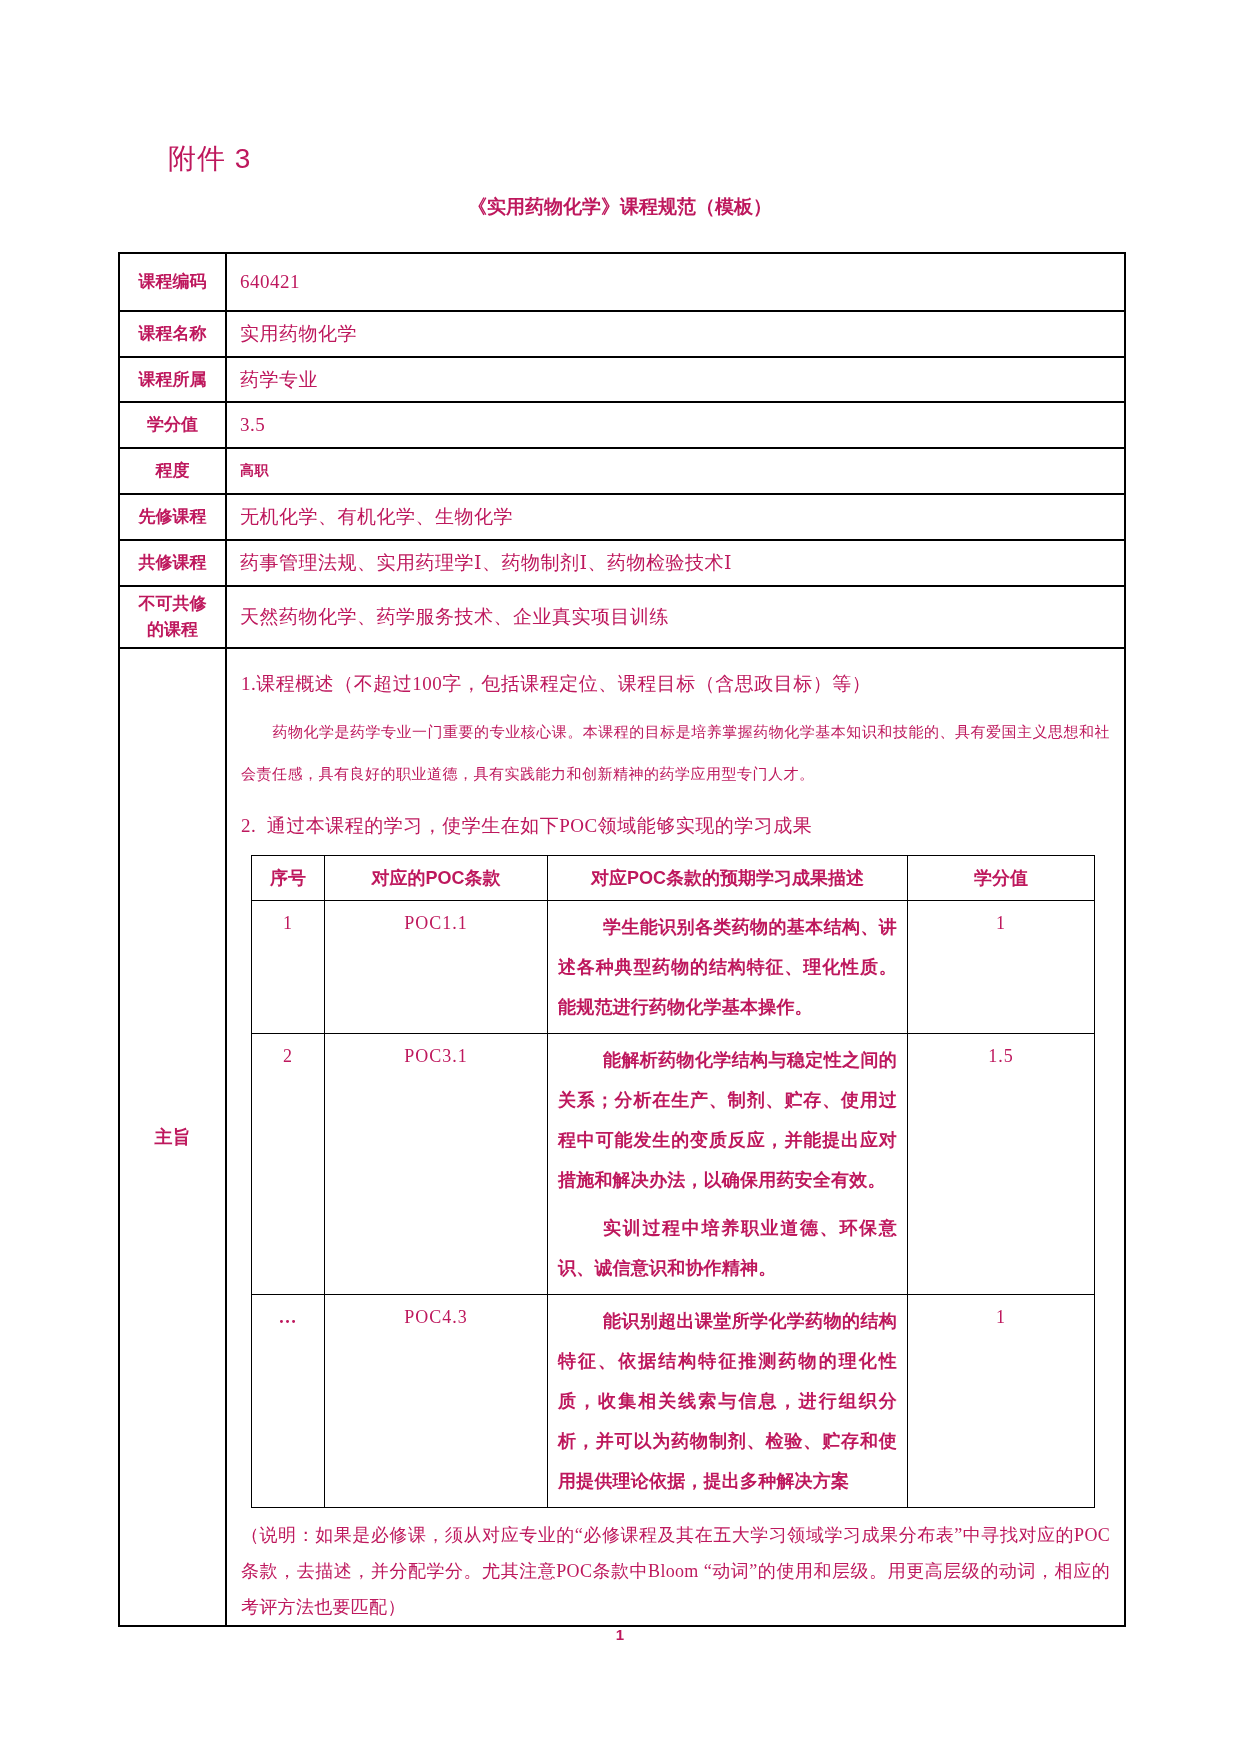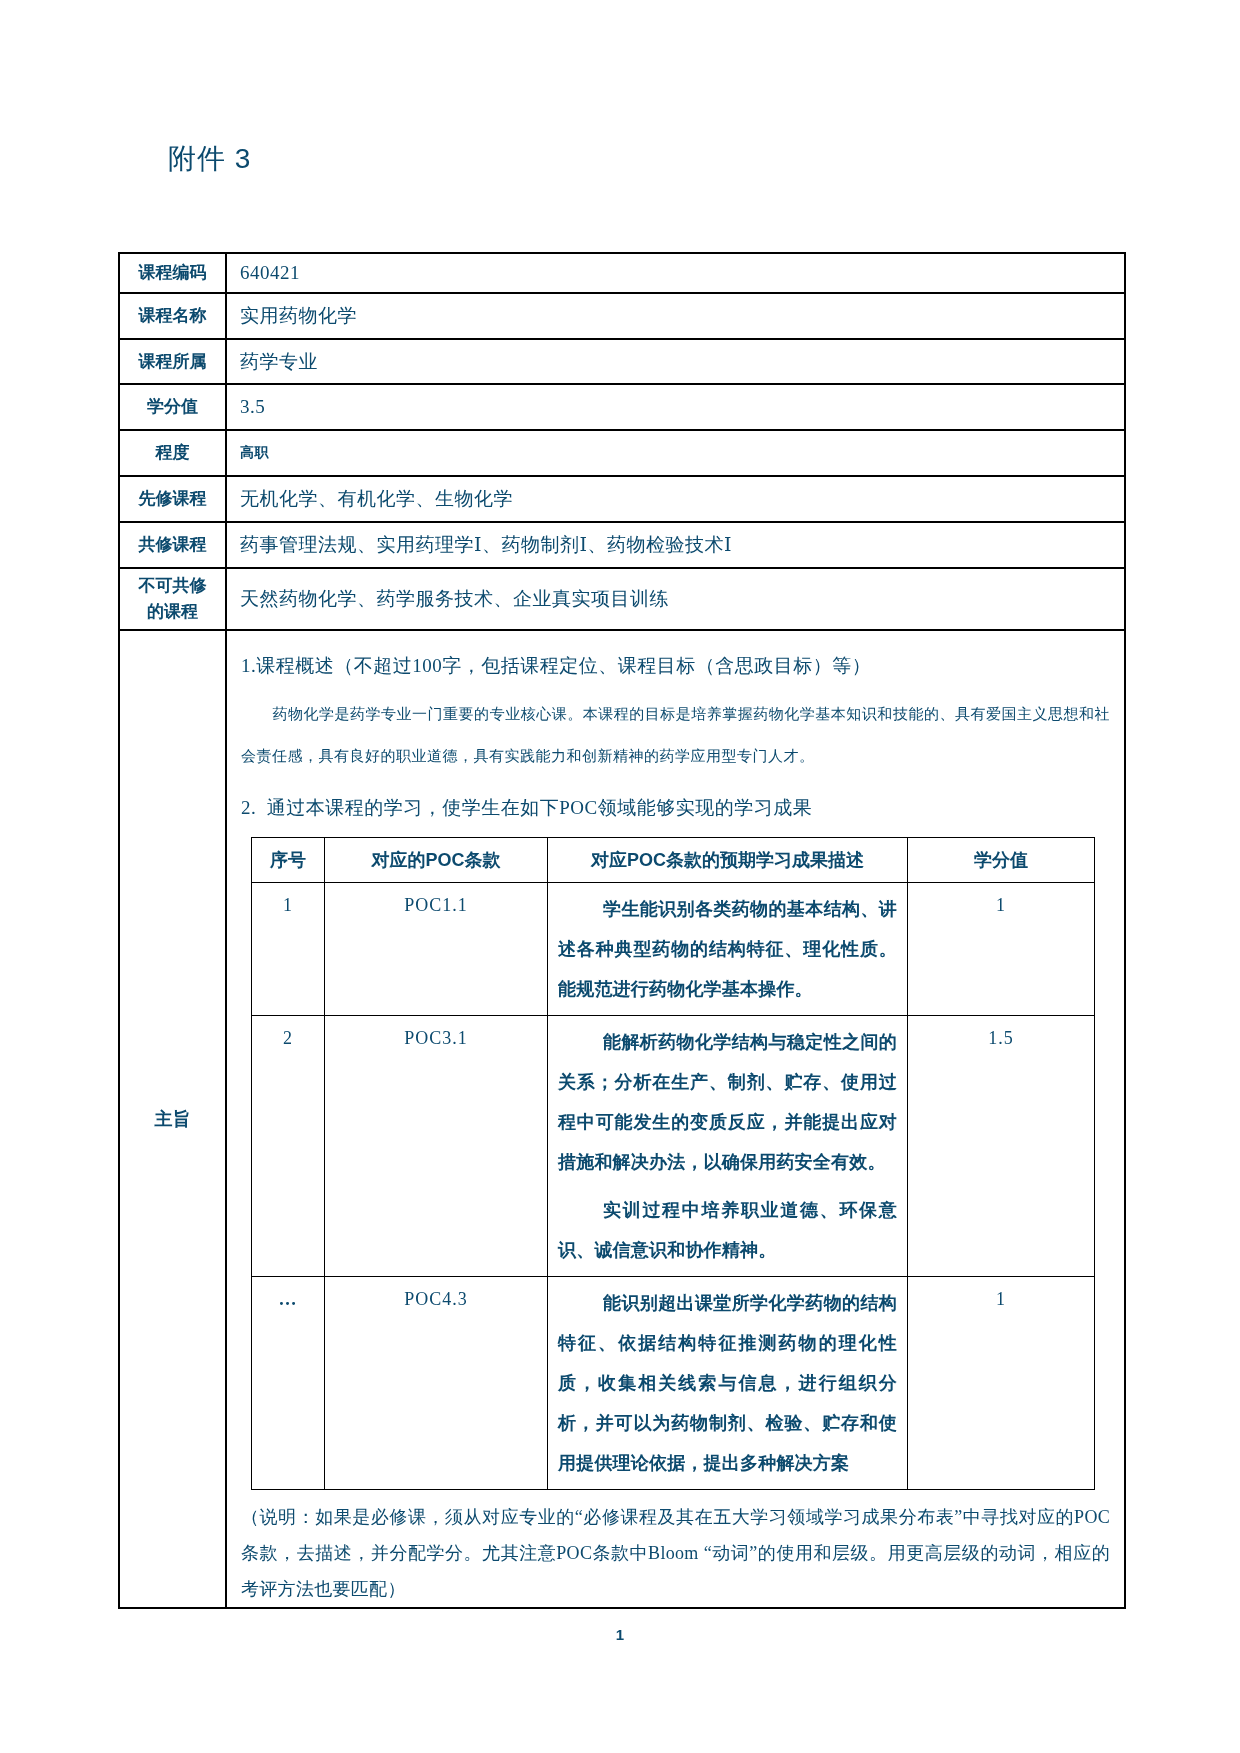--- a/index.html
+++ b/index.html
@@ -3,21 +3,21 @@
 <meta charset="utf-8">
 <style>
   * { margin:0; padding:0; box-sizing:border-box; }
   html,body { background:#e8e8e8; }
   .page {
     position:relative;
     width:1240px; height:1753px;
     background:#ffffff;
     margin:0 auto;
     font-family:"Liberation Serif","DejaVu Serif",serif;
-    color:#0c4a6e;
+    color:#be185d;
     overflow:hidden;
   }
   .attachment {
     position:absolute; left:168px; top:140px;
     font-size:28px; font-weight:500;
     font-family:"Liberation Sans","DejaVu Sans",sans-serif;
     letter-spacing:1px;
   }
   .doc-title {
     position:absolute; left:0; top:194px; width:1240px;
@@ -39,21 +39,21 @@
     padding:2px 15px;
   }
   td.val {
     vertical-align:middle; font-size:19px;
     padding:2px 13px; letter-spacing:0.5px;
   }
   td.val.bold-val {
     font-family:"Liberation Sans","DejaVu Sans",sans-serif;
     font-weight:bold; font-size:14px;
   }
-  tr.r1 { height:40px; } tr.r2 { height:46px; } tr.r3 { height:45px; }
+  tr.r1 { height:58px; } tr.r2 { height:46px; } tr.r3 { height:45px; }
   tr.r4 { height:46px; } tr.r5 { height:46px; } tr.r6 { height:46px; }
   tr.r7 { height:46px; } tr.r8 { height:62px; }
   td.purpose-lbl {
     font-size:18px;
   }
   td.purpose-cell {
     vertical-align:top; padding:6px 14px 0 14px; font-size:19px;
   }
   .sec-heading {
     margin-top:14px; font-size:19px; line-height:30px; white-space:pre-wrap;
@@ -99,20 +99,21 @@
     font-family:"Liberation Sans","DejaVu Sans",sans-serif;
   }
 </style>
 </head>
 <body>
 
 <div class="page">
 
   <div class="attachment">附件 3</div>
 
+  <div class="doc-title">《实用药物化学》课程规范（模板）</div>
 
   <table class="spec">
     <tbody>
       <tr class="r1">
         <td class="lbl">课程编码</td>
         <td class="val">640421</td>
       </tr>
       <tr class="r2">
         <td class="lbl">课程名称</td>
         <td class="val">实用药物化学</td>

